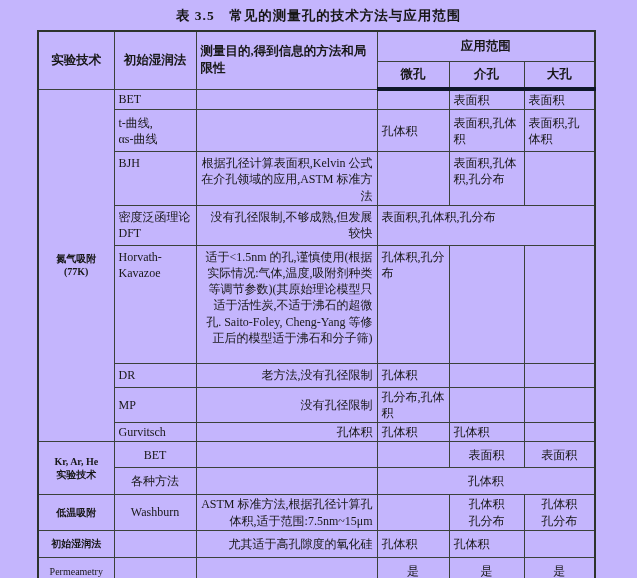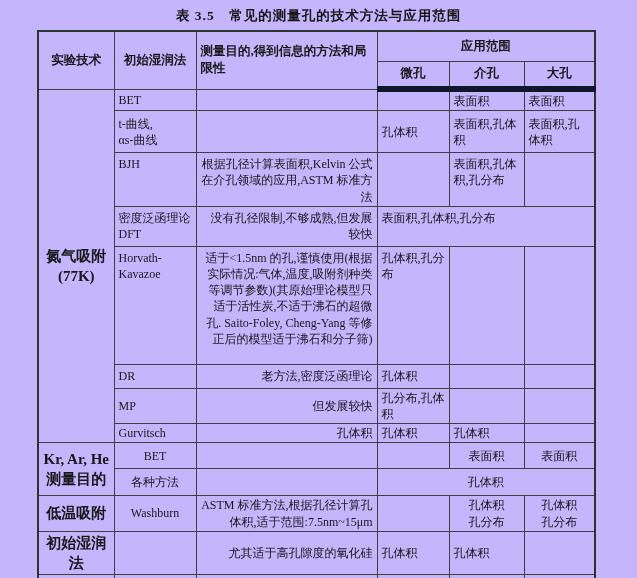--- a/index.html
+++ b/index.html
@@ -27,27 +27,27 @@
   }
   th, td {
     border:1px solid #3b413b;
     font-size:12px;
     padding:1px 4px;
     vertical-align:middle;
     overflow:hidden;
     line-height:1.35;
   }
   thead tr:first-child th { border-top:2px solid #2d332d; }
-  thead tr:last-child th { border-bottom:6px solid #0f172a; }
+  thead tr:last-child th { border-bottom:4px solid #0f172a; }
   tbody tr:last-child td { border-bottom:2px solid #2d332d; }
   th { font-weight:bold; text-align:center; font-size:12.5px; }
   td.tech {
     text-align:center; font-weight:bold;
     white-space:pre-line;
-    font-size:15px;
+    font-size:10px;
   }
   td.method { text-align:left; white-space:pre-line; }
   td.purpose { text-align:right; }
   td.app { text-align:left; white-space:pre-line; }
   td.center { text-align:center; }
   td.vtop { vertical-align:top; padding-top:3px; }
 </style>
 </head>
 <body>
 
@@ -109,42 +109,42 @@
       </tr>
       <tr style="height:118px">
         <td class="method vtop">Horvath-Kavazoe</td>
         <td class="purpose vtop">适于&lt;1.5nm 的孔,谨慎使用(根据实际情况:气体,温度,吸附剂种类等调节参数)(其原始理论模型只适于活性炭,不适于沸石的超微孔. Saito-Foley, Cheng-Yang 等修正后的模型适于沸石和分子筛)</td>
         <td class="app vtop">孔体积,孔分布</td>
         <td class="app"></td>
         <td class="app"></td>
       </tr>
       <tr style="height:24px">
         <td class="method">DR</td>
-        <td class="purpose">老方法,密度泛函理论</td>
+        <td class="purpose">老方法,没有孔径限制</td>
         <td class="app">孔体积</td>
         <td class="app"></td>
         <td class="app"></td>
       </tr>
       <tr style="height:26px">
         <td class="method">MP</td>
-        <td class="purpose">但发展较快</td>
+        <td class="purpose">没有孔径限制</td>
         <td class="app">孔分布,孔体积</td>
         <td class="app"></td>
         <td class="app"></td>
       </tr>
       <tr style="height:18px">
         <td class="method">Gurvitsch</td>
         <td class="purpose">孔体积</td>
         <td class="app">孔体积</td>
         <td class="app">孔体积</td>
         <td class="app"></td>
       </tr>
       <tr style="height:26px">
         <td class="tech" rowspan="2">Kr, Ar, He
-测量目的</td>
+实验技术</td>
         <td class="method center">BET</td>
         <td class="purpose"></td>
         <td class="app"></td>
         <td class="app center">表面积</td>
         <td class="app center">表面积</td>
       </tr>
       <tr style="height:27px">
         <td class="method center">各种方法</td>
         <td class="purpose"></td>
         <td class="app center" colspan="3">孔体积</td>

